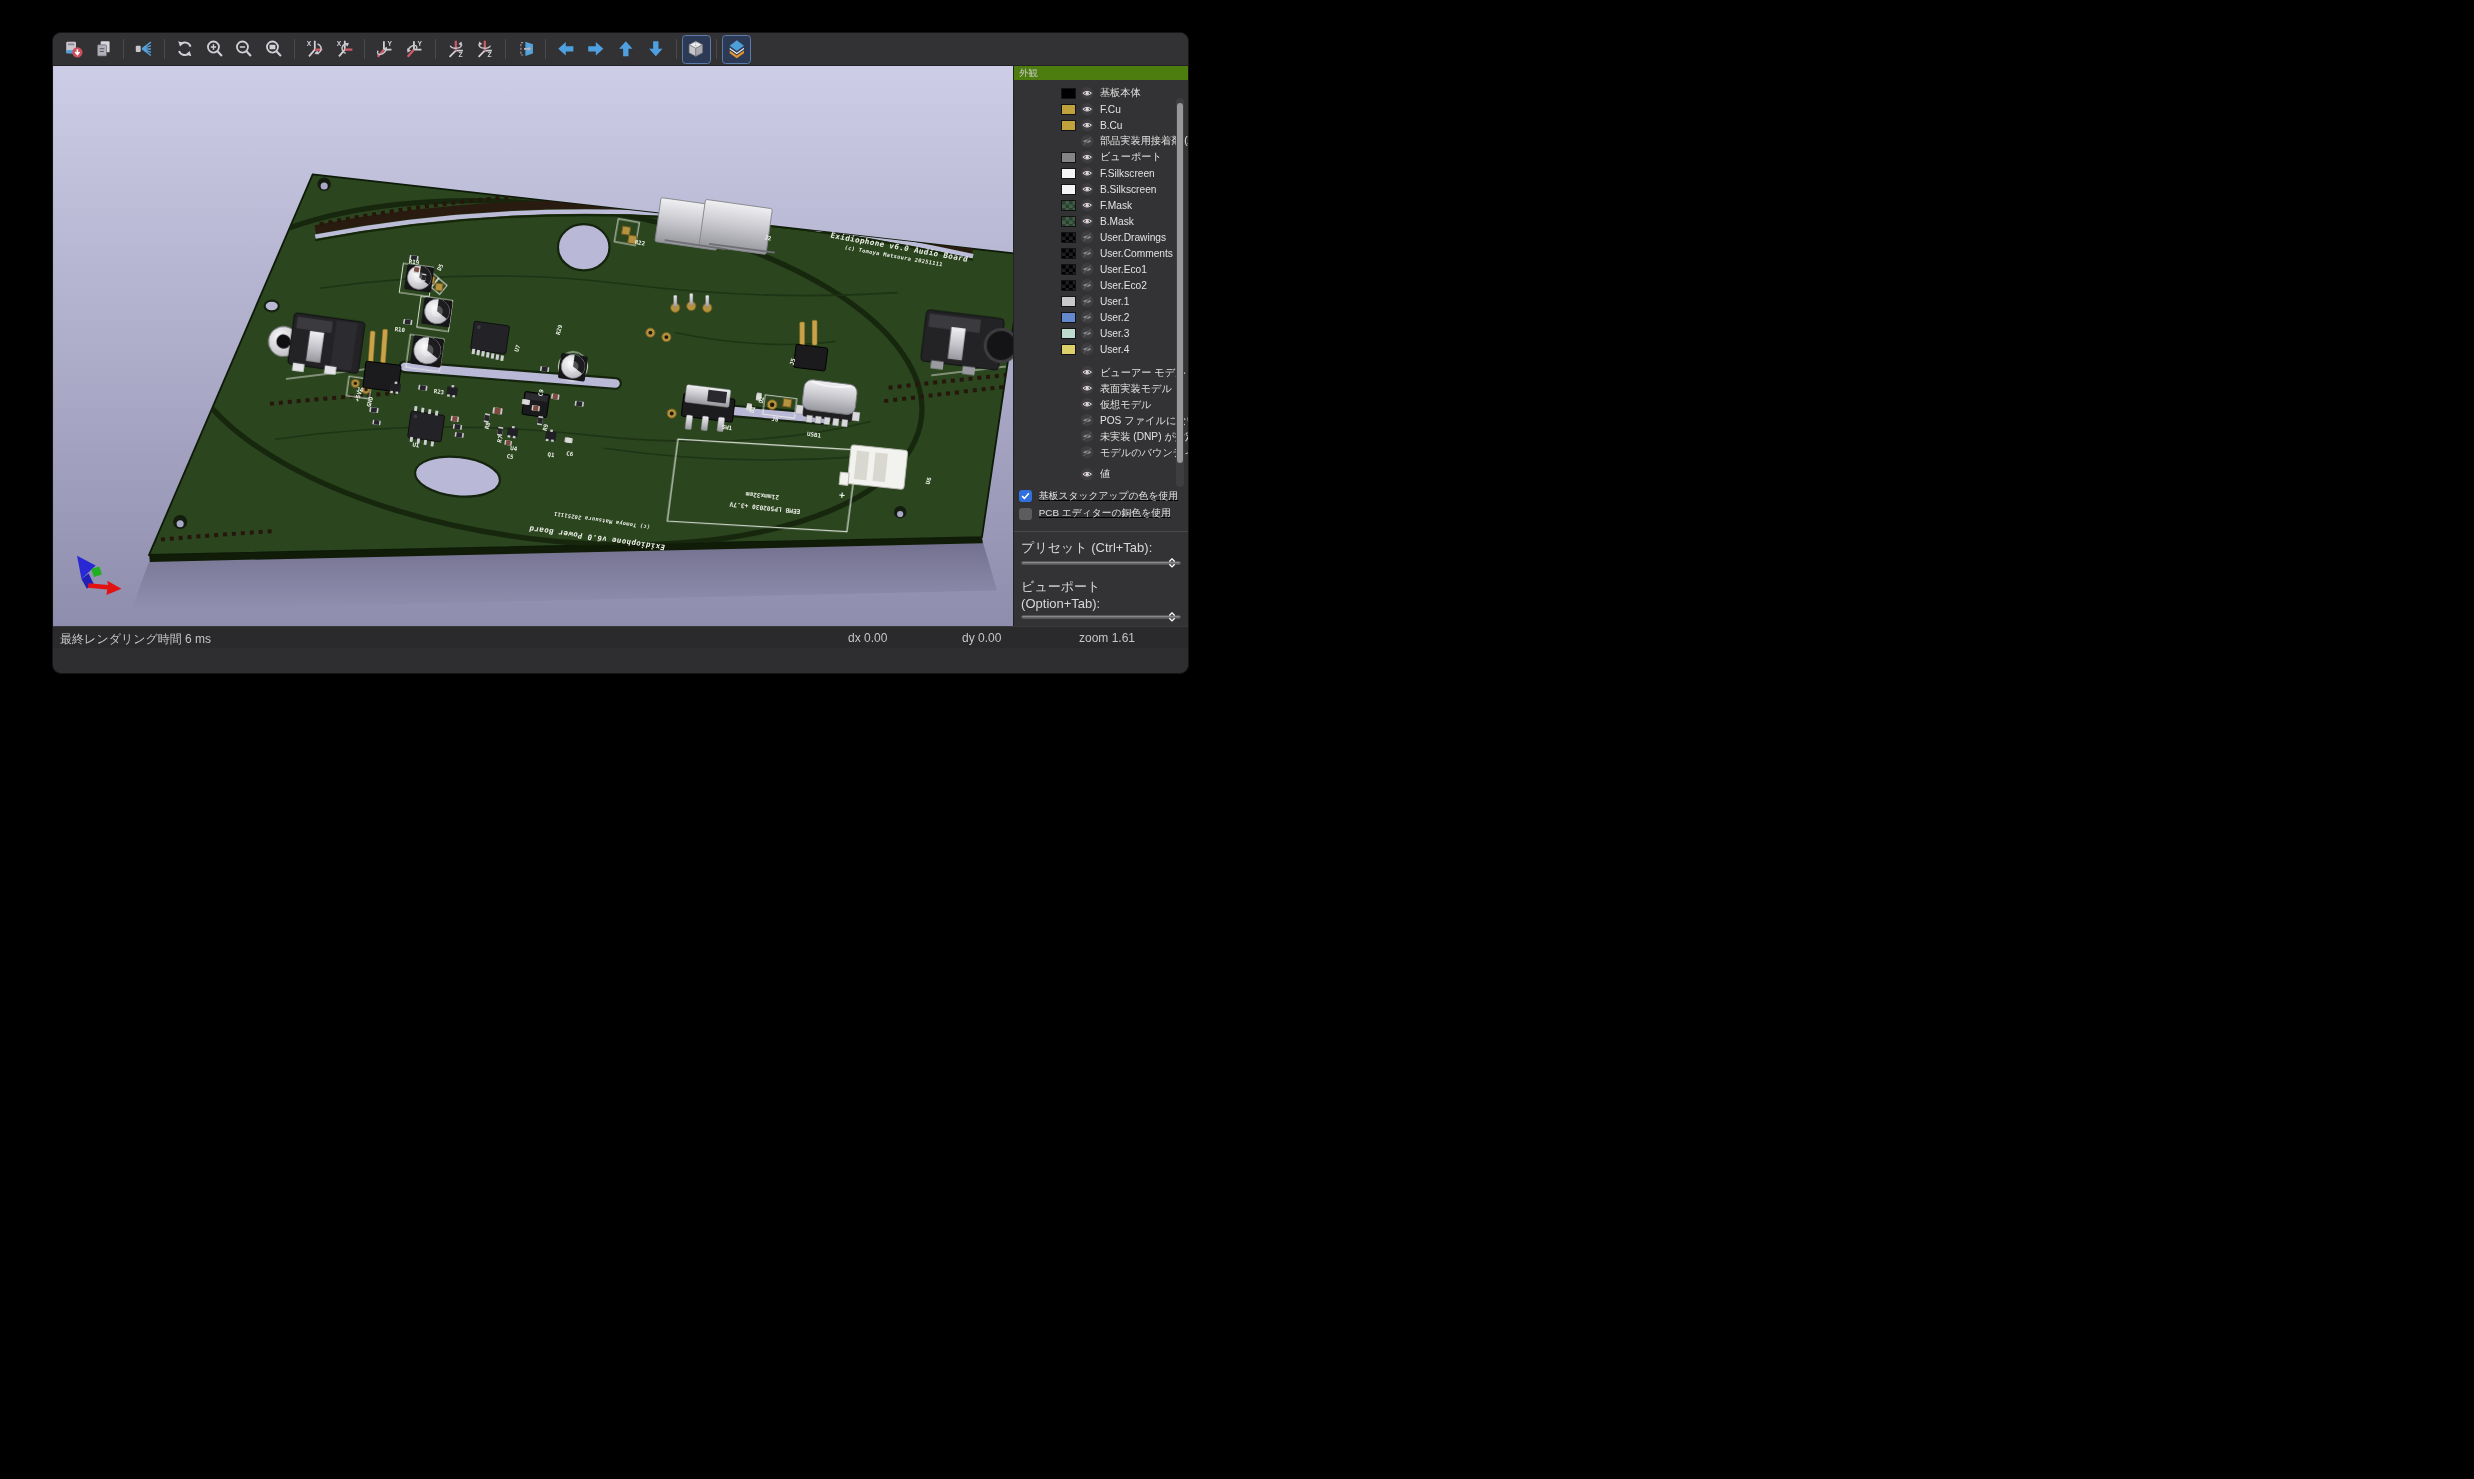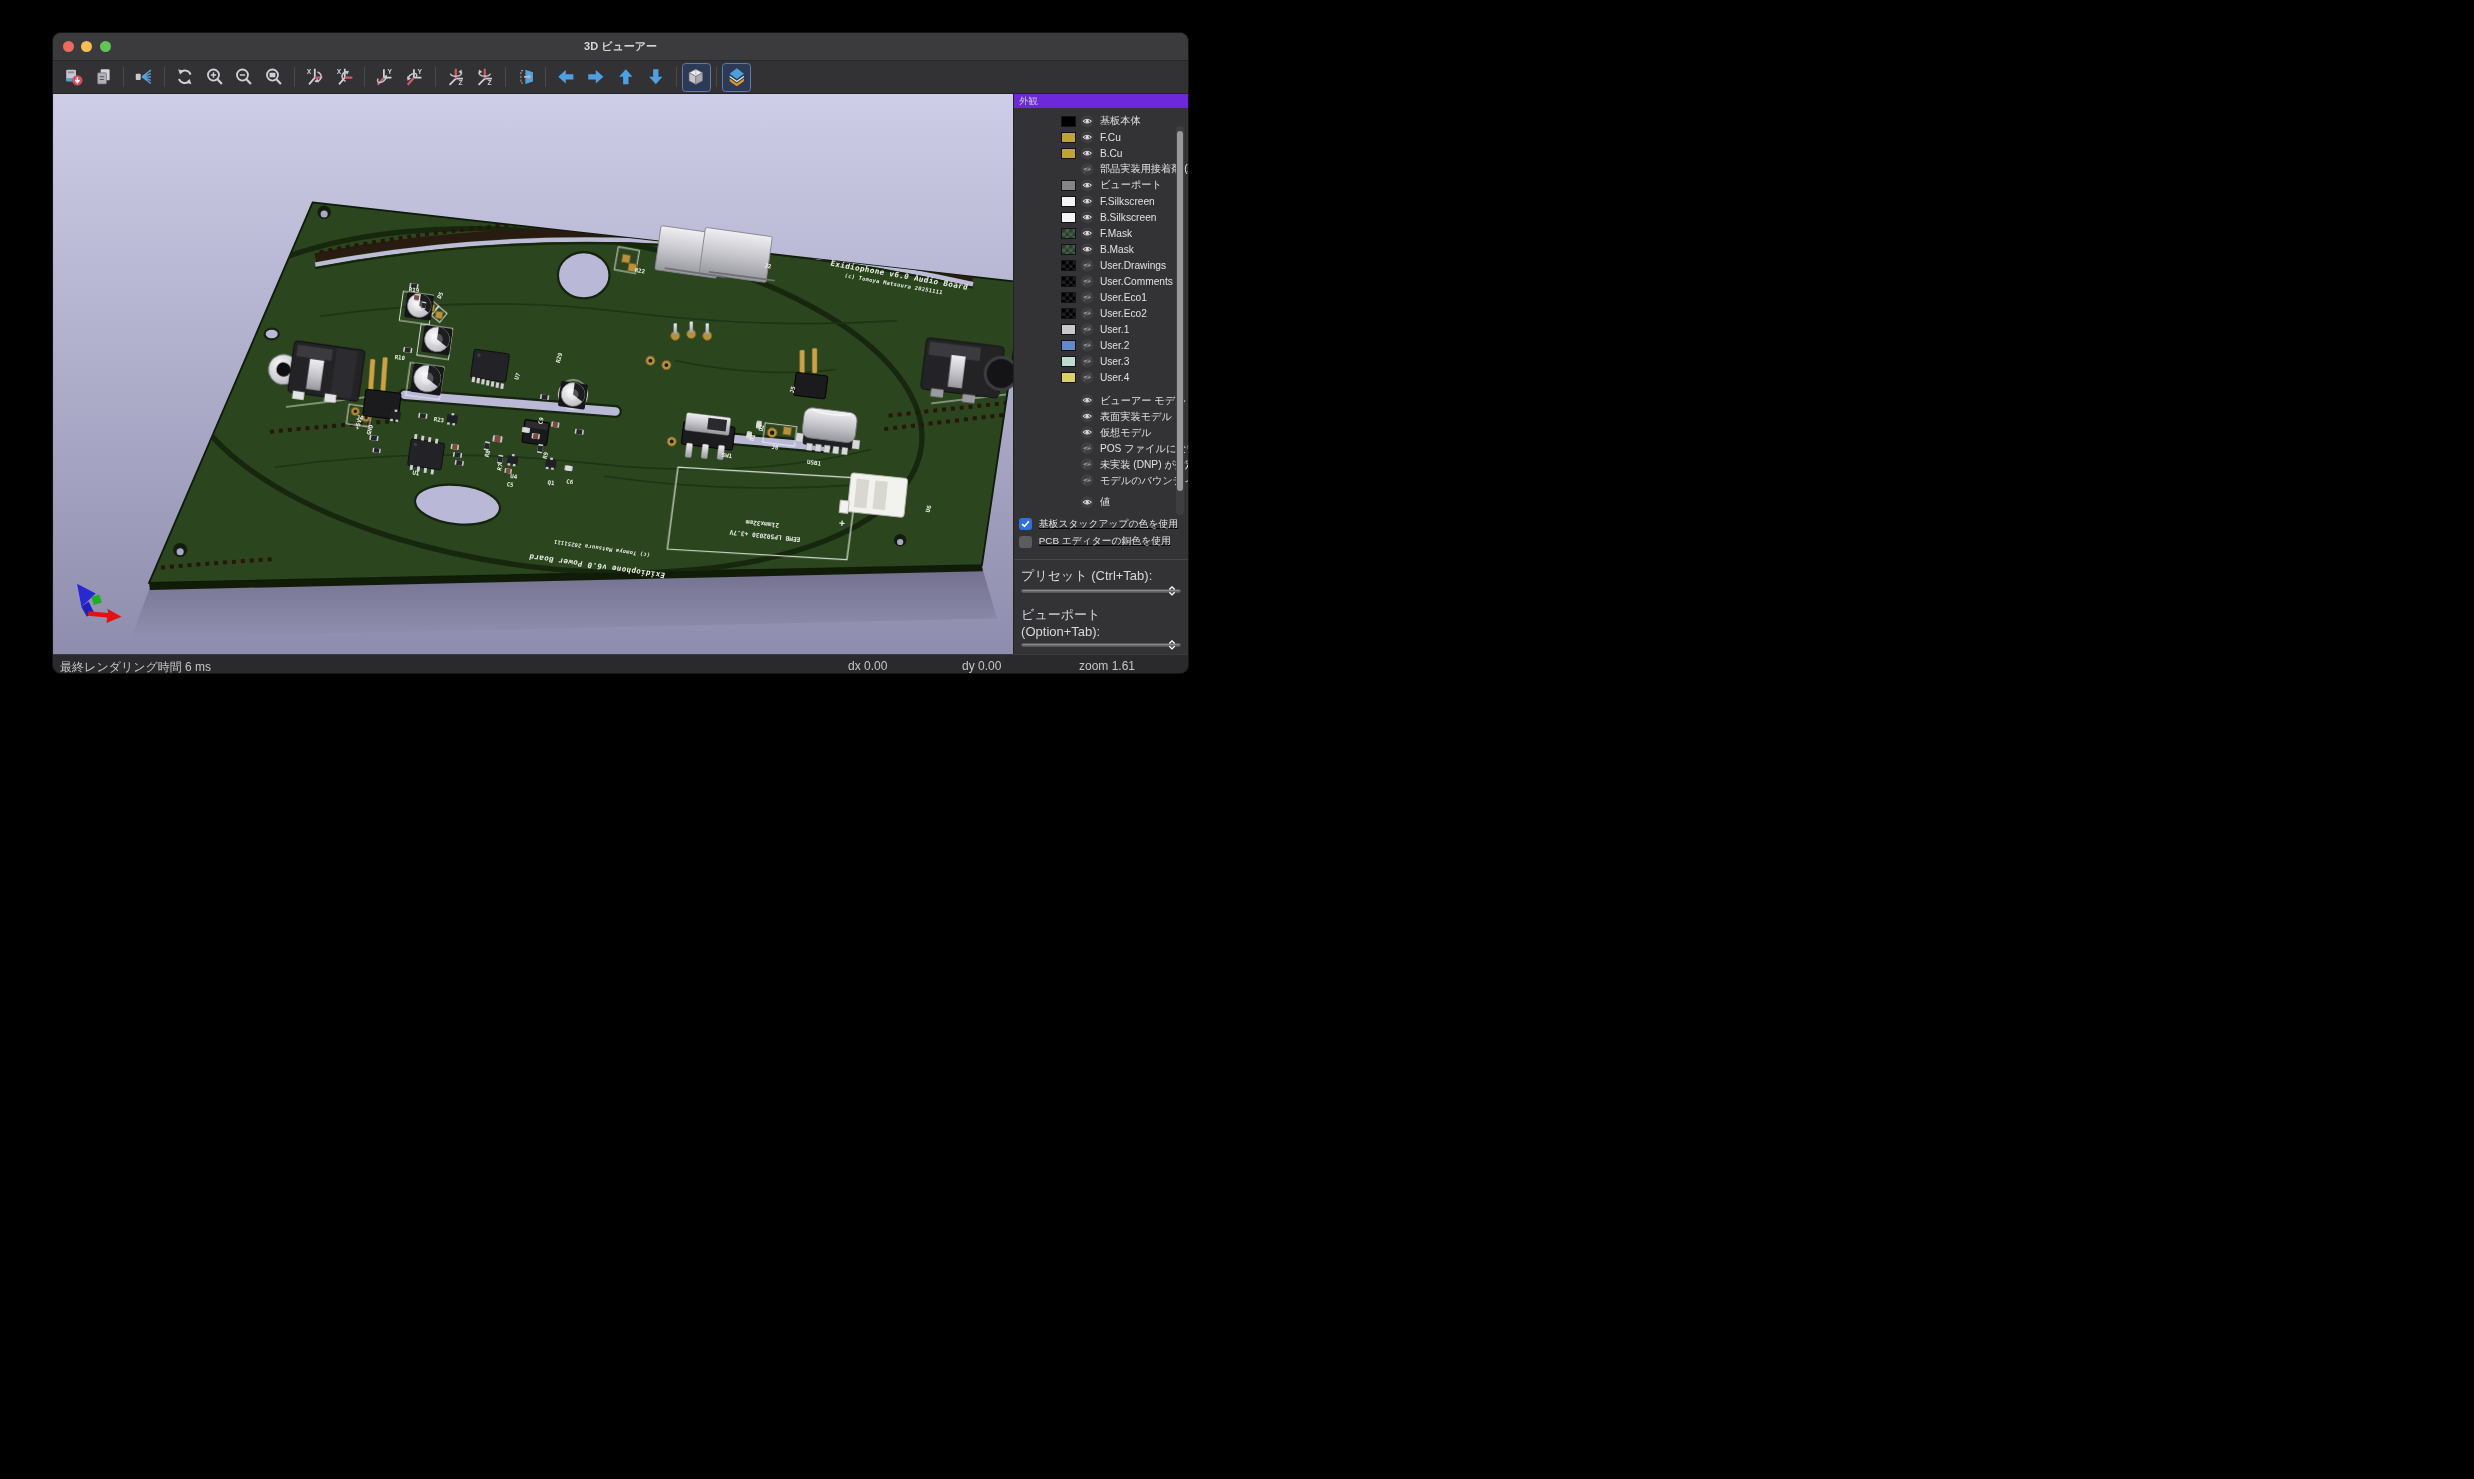--- a/index.html
+++ b/index.html
@@ -17,21 +17,21 @@
   .toolbar{height:32px;background:#323234;display:flex;align-items:center;padding:0 6.2px;gap:0.9px;
            border-bottom:0.9px solid #232325;}
   .tbtn{width:27px;height:27px;display:flex;align-items:center;justify-content:center;
         border-radius:3.6px;border:0.9px solid transparent;flex:none;}
   .tbtn.active{background:#2c3a55;border-color:#5d7ba8;}
   .tsep{width:0.9px;height:19.6px;background:#4a4a4c;margin:0 4.4px;flex:none;}
   .main{position:relative;height:560px;}
   .viewport{position:absolute;left:0;top:0;width:961px;height:560px;}
   .sidebar{position:absolute;right:0;top:0;width:174px;height:560px;background:#333335;
            border-left:0.9px solid #222224;display:flex;flex-direction:column;overflow:hidden;}
-  .sb-header{height:14.2px;background:#6d28d9;color:#cfcfcf;font-size:9.3px;line-height:14.2px;
+  .sb-header{height:14.2px;background:#4d7c0f;color:#cfcfcf;font-size:9.3px;line-height:14.2px;
              padding-left:5.3px;flex:none;}
   .layer-list{position:relative;padding-top:5.3px;flex:none;margin-left:32px;}
   .layer-row{height:16px;display:flex;align-items:center;padding-left:15px;}
   .swatch{width:15px;height:10.7px;border:0.9px solid #131315;margin-right:5.3px;flex:none;box-sizing:border-box;}
   .swatch.none{visibility:hidden;}
   .checker-green{background:conic-gradient(#415f46 25%,#2a3f31 0 50%,#415f46 0 75%,#2a3f31 0);background-size:7.1px 7.1px;}
   .checker-black{background:conic-gradient(#1e1e20 25%,#000 0 50%,#1e1e20 0 75%,#000 0);background-size:7.1px 7.1px;}
   .eye{width:12.4px;height:12.4px;margin-right:6.2px;flex:none;display:flex;}
   .layer-label{color:#e2e2e2;font-size:10.2px;white-space:nowrap;overflow:hidden;flex:1;}
   .spacer8{height:7.1px}.spacer6{height:5.3px}
@@ -57,28 +57,20 @@
   .st-render{left:7.1px}.st-dx{left:795px}.st-dy{left:909px}.st-zoom{left:1026px}
   .silk{fill:#edf0e8;font-family:"DejaVu Sans Mono","Liberation Mono",monospace;font-weight:bold;}
   .rd{fill:#edf0e8;font-family:"DejaVu Sans Mono","Liberation Mono",monospace;font-size:6.5px;font-weight:bold;}
   svg text{user-select:none}
 </style>
 </head>
 <body>
 
 <div class="window">
 
-  <div class="titlebar">
-    <div class="lights">
-      <div class="light red"></div>
-      <div class="light yellow"></div>
-      <div class="light green"></div>
-    </div>
-    <div class="title">3D ビューアー</div>
-  </div>
 
   <div class="toolbar">
     <div class="tbtn">
         <svg width="19.6" height="19.6" viewBox="0 0 22 22">
           <rect x="2.5" y="3" width="11" height="13" rx="1.5" fill="#c9c7cd"></rect>
           <rect x="2.5" y="12.5" width="11" height="3.5" fill="#4a9fd8"></rect>
           <rect x="4.5" y="5" width="7" height="2" fill="#8a8890"></rect>
           <circle cx="15" cy="15" r="5.8" fill="#cf4f5e"></circle>
           <path d="M15,11.6 V16.6 M12.6,14.6 L15,17.4 L17.4,14.6" stroke="#fff" stroke-width="1.7" fill="none"></path>
         </svg>

